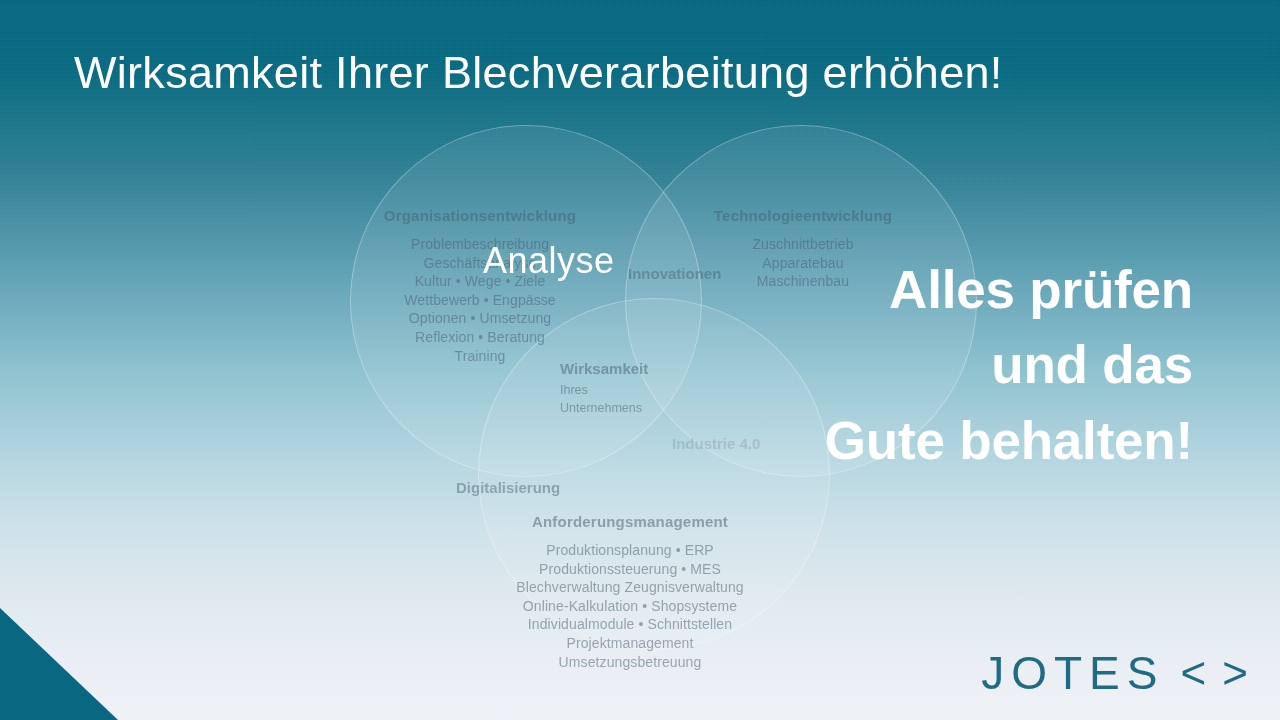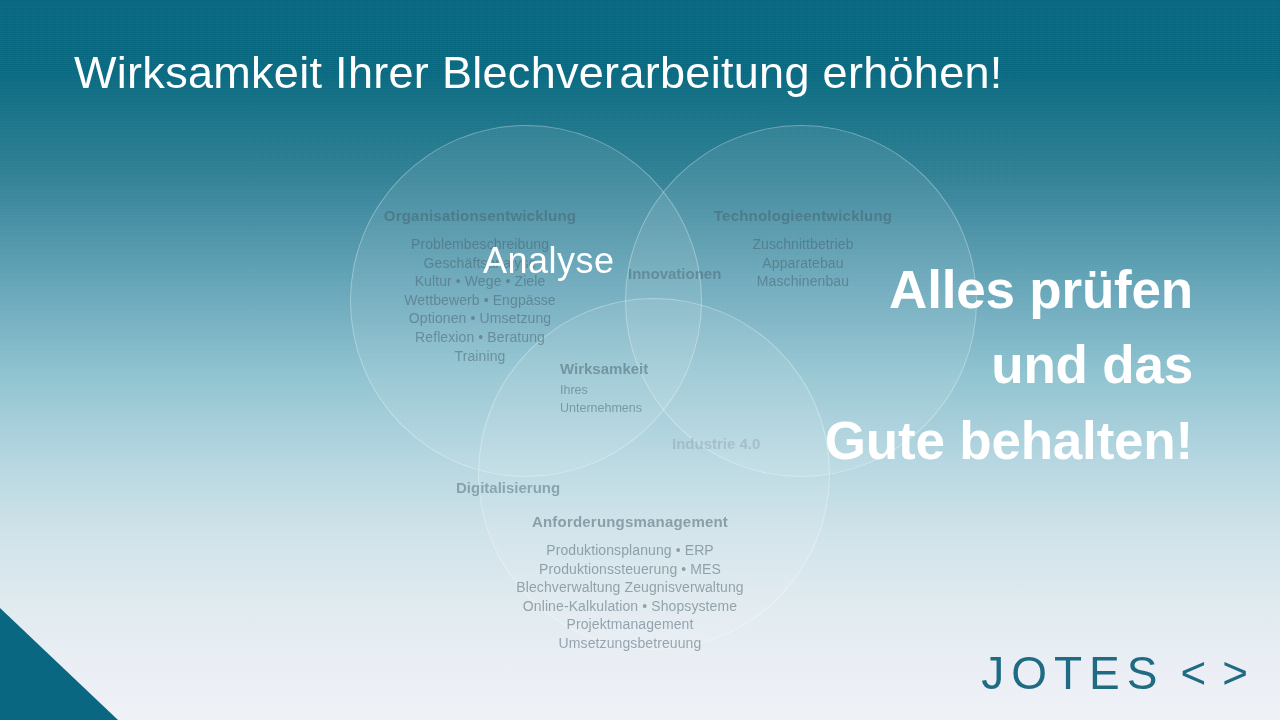--- a/index.html
+++ b/index.html
@@ -219,20 +219,21 @@
       <span class="line">Apparatebau</span>
       <span class="line">Maschinenbau</span>
     </div>
 
     <div class="venn-label-group" id="group-anford">
       <span class="head">Anforderungsmanagement</span>
       <span class="line">Produktionsplanung • ERP</span>
       <span class="line">Produktionssteuerung  •  MES</span>
       <span class="line">Blechverwaltung Zeugnisverwaltung</span>
       <span class="line">Online-Kalkulation • Shopsysteme</span>
+      <span class="line">Individualmodule  • Schnittstellen</span>
       <span class="line">Projektmanagement</span>
       <span class="line">Umsetzungsbetreuung</span>
     </div>
 
     <div class="venn-mini" id="label-innovationen">Innovationen</div>
     <div class="venn-mini" id="label-digitalisierung">Digitalisierung</div>
     <div class="venn-mini" id="label-industrie">Industrie 4.0</div>
 
     <div id="group-wirksamkeit">
       <span class="head">Wirksamkeit</span>

